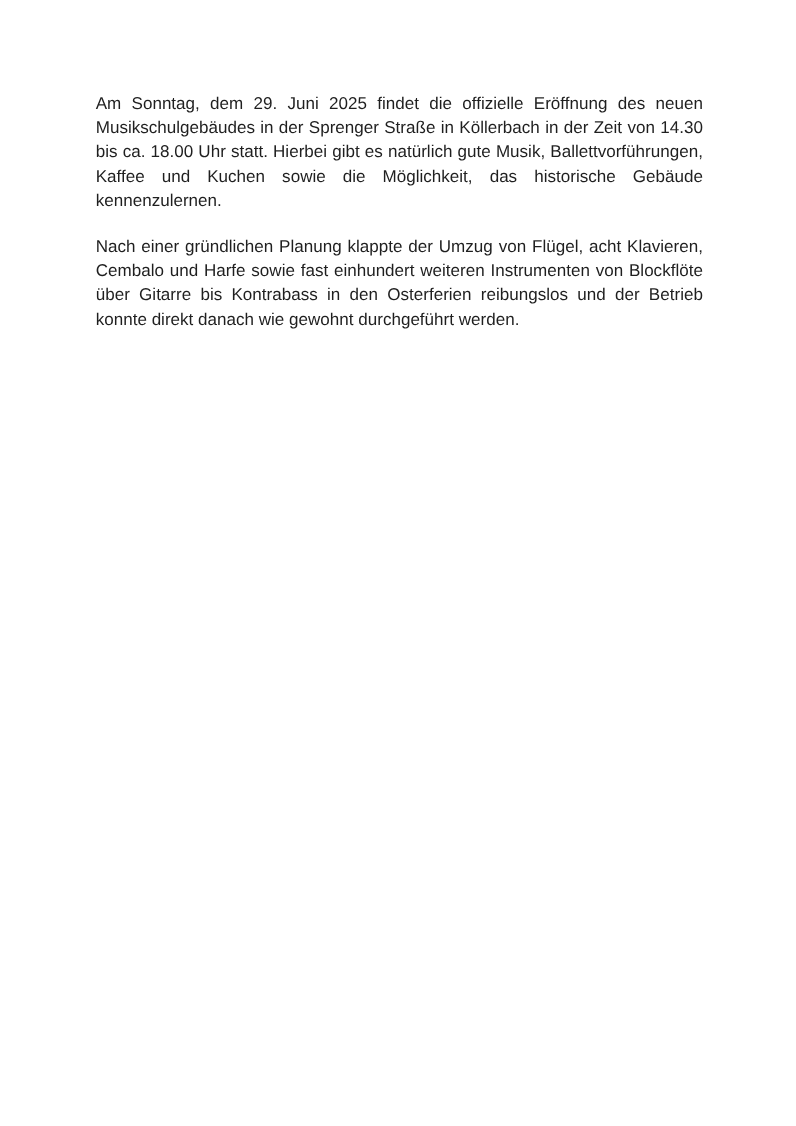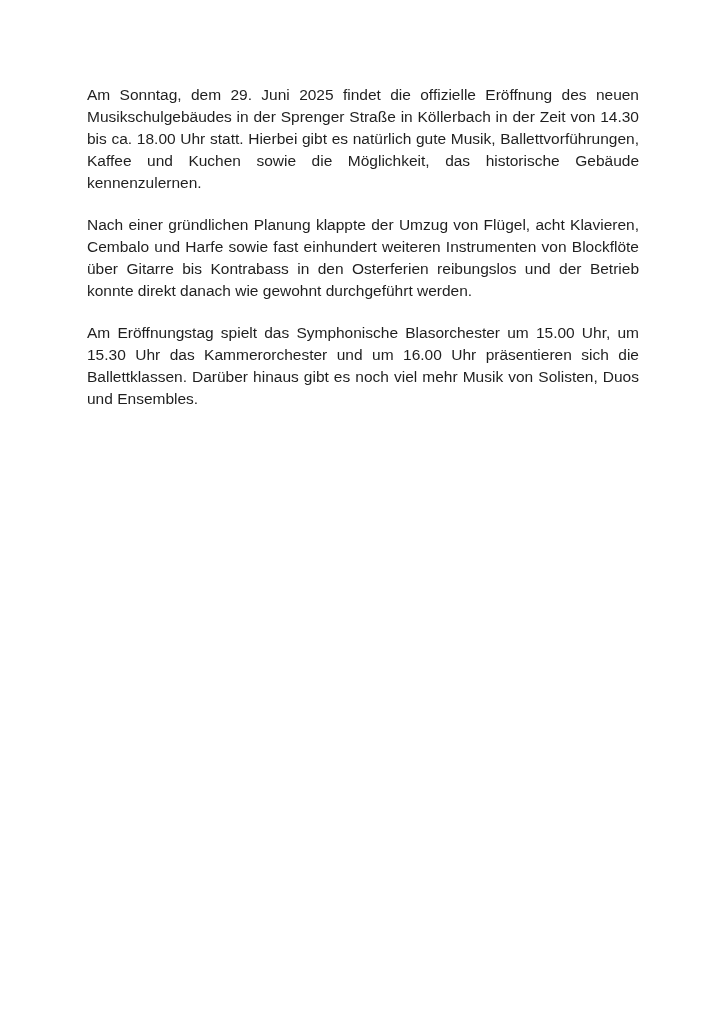--- a/index.html
+++ b/index.html
@@ -31,15 +31,14 @@
   }
   .text-block p:last-child { margin-bottom: 0; }
 </style>
 </head>
 <body>
 
 <div class="page">
   <div class="text-block">
     <p>Am Sonntag, dem 29. Juni 2025 findet die offizielle Eröffnung des neuen Musikschulgebäudes in der Sprenger Straße in Köllerbach in der Zeit von 14.30 bis ca. 18.00 Uhr statt. Hierbei gibt es natürlich gute Musik, Ballettvorführungen, Kaffee und Kuchen sowie die Möglichkeit, das historische Gebäude kennenzulernen.</p>
     <p>Nach einer gründlichen Planung klappte der Umzug von Flügel, acht Klavieren, Cembalo und Harfe sowie fast einhundert weiteren Instrumenten von Blockflöte über Gitarre bis Kontrabass in den Osterferien reibungslos und der Betrieb konnte direkt danach wie gewohnt durchgeführt werden.</p>
-    <p>Am Eröffnungstag spielt das Symphonische Blasorchester um 15.00 Uhr, um 15.30 Uhr das Kammerorchester und um 16.00 Uhr präsentieren sich die Ballettklassen. Darüber hinaus gibt es noch viel mehr Musik von Solisten, Duos und Ensembles.</p>
   </div>
 </div>
 
 </body></html>

